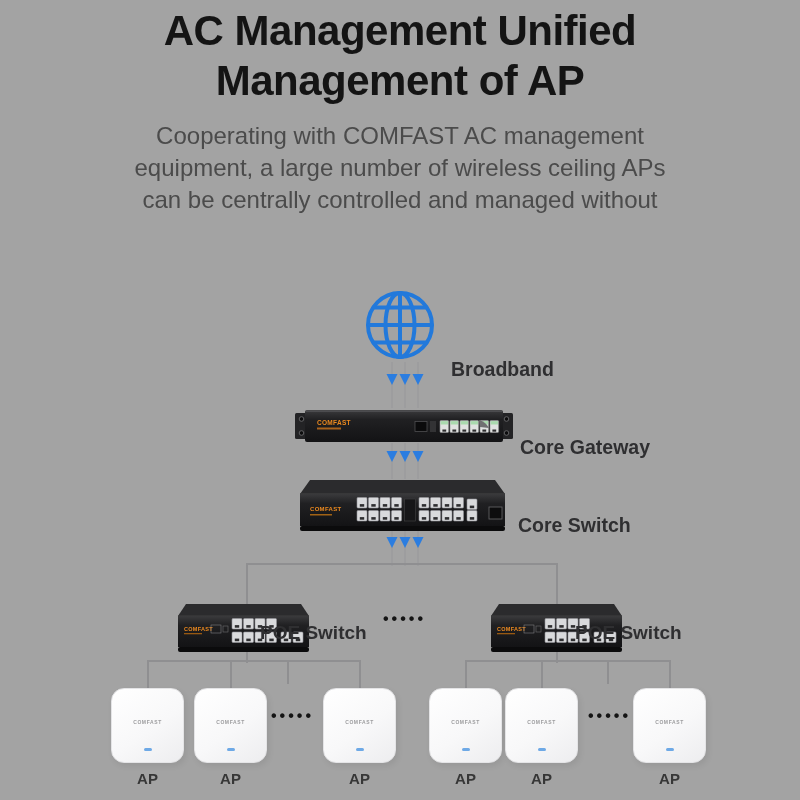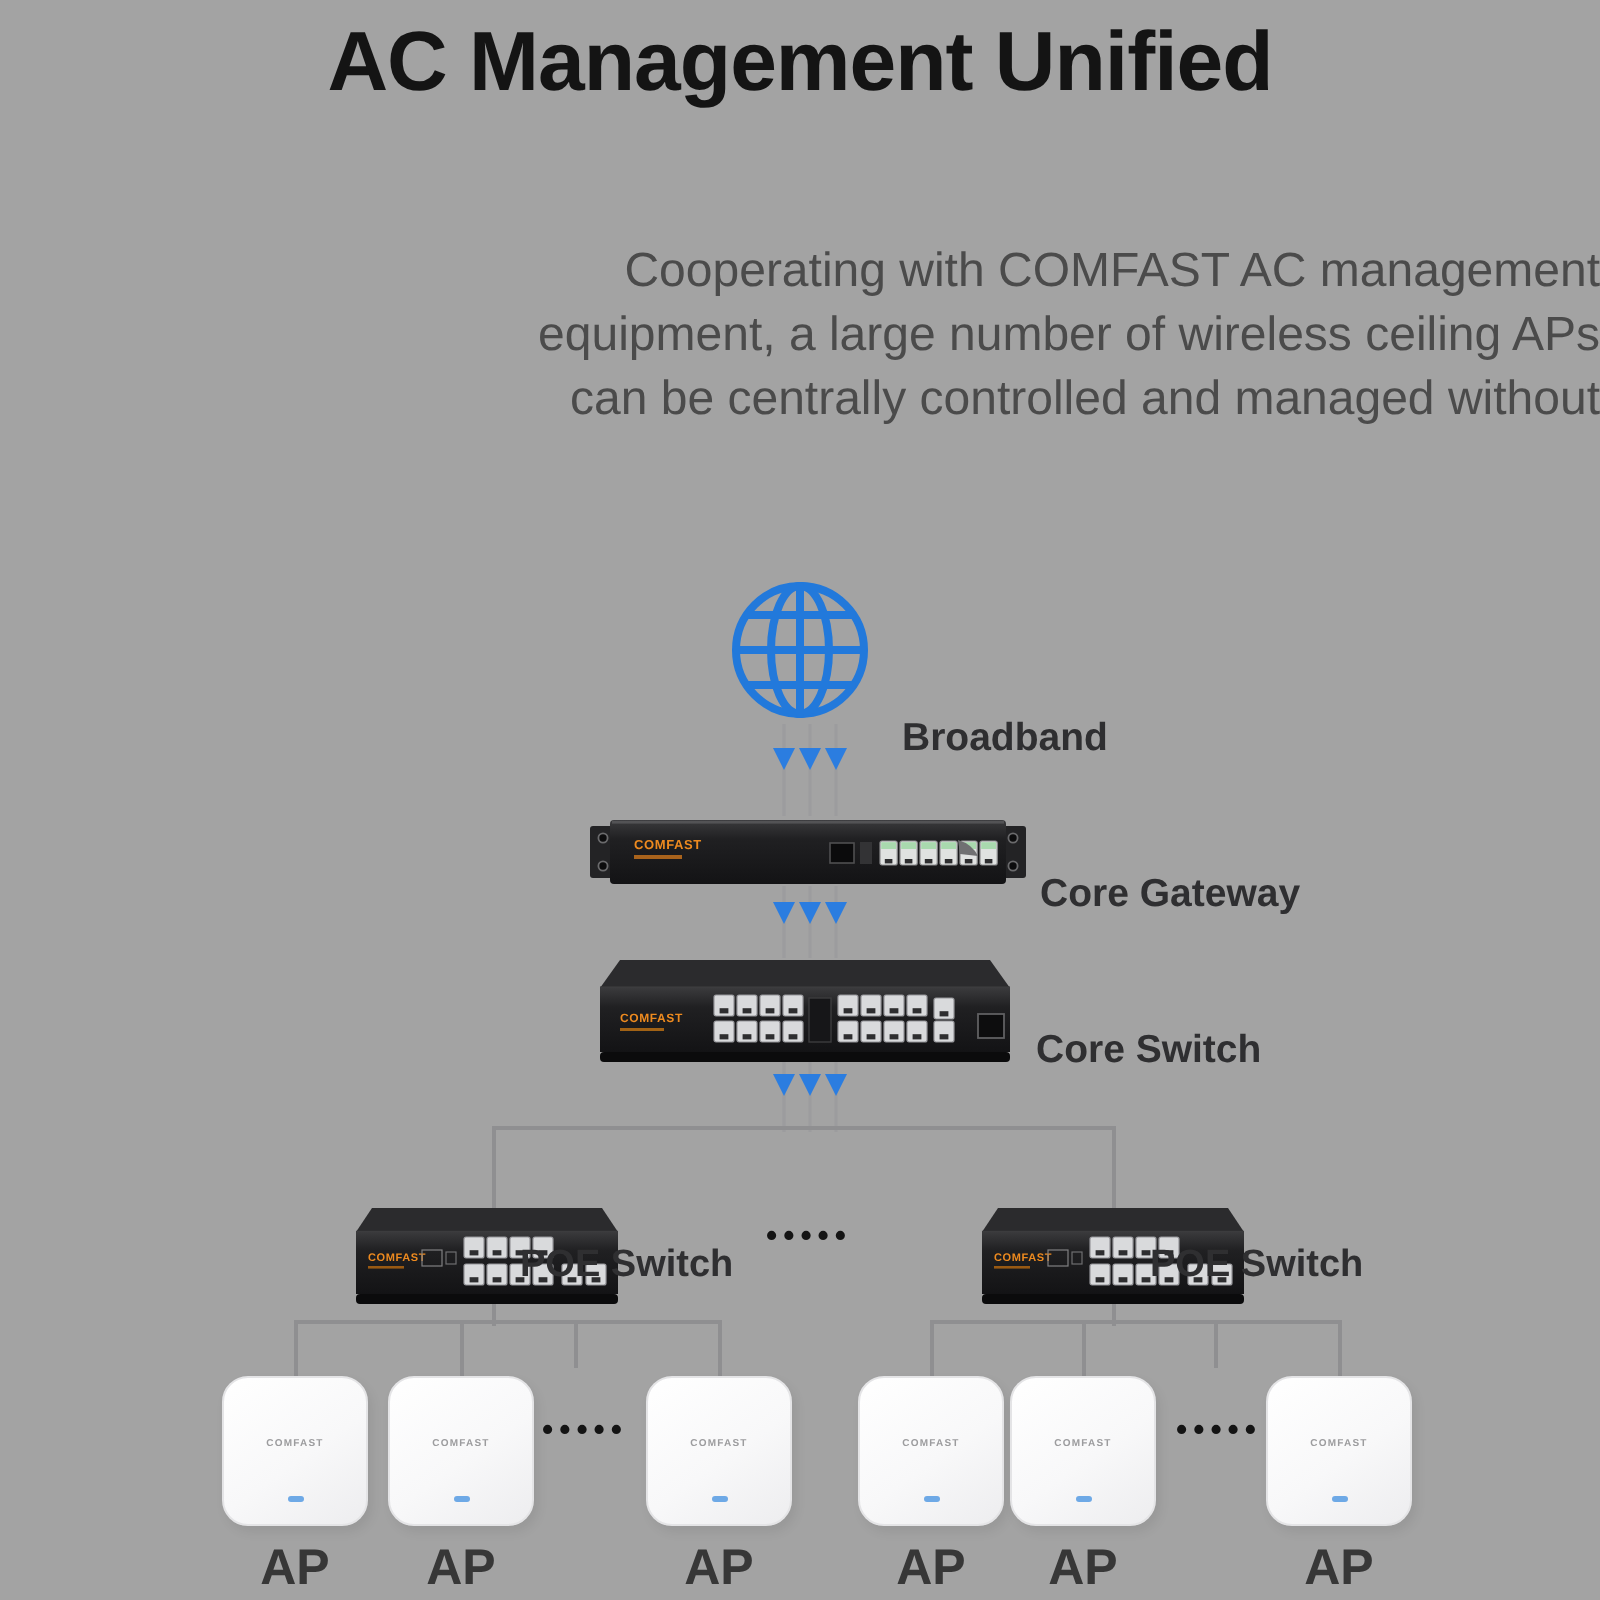--- a/index.html
+++ b/index.html
@@ -2,21 +2,21 @@
 <html><head>
 <meta charset="utf-8">
 <style>
   html,body{margin:0;padding:0;background:#ffffff;}
   .canvas{position:relative;width:800px;height:800px;background:#a3a3a3;overflow:hidden;
           font-family:"Liberation Sans",sans-serif;}
 
   
   .title{position:absolute;top:6px;left:0;width:800px;text-align:center;
          font-size:42px;font-weight:800;line-height:50px;color:#141414;letter-spacing:-0.5px;}
-  .desc{position:absolute;top:120px;left:0;width:800px;text-align:right;
+  .desc{position:absolute;top:120px;left:0;width:800px;text-align:center;
         font-size:24px;line-height:32px;color:#4b4b4b;}
 
   
   .abs{position:absolute;}
   .vline,.hline{position:absolute;background:#8f8f91;z-index:1;}
   .vline{width:2px;}
   .hline{height:2px;}
   .dev{position:absolute;z-index:2;}
   .dev-label{position:absolute;z-index:3;font-size:19.5px;font-weight:600;
              color:#2f2f31;line-height:22px;white-space:nowrap;margin-top:44px;}
@@ -25,21 +25,21 @@
 
   
   .ap{position:absolute;top:688px;width:73px;height:75px;border-radius:13px;z-index:2;
       background:linear-gradient(145deg,#ffffff 0%,#f8f8f9 55%,#ededef 100%);
       border:1px solid #e4e4e6;box-shadow:2px 3px 6px rgba(0,0,0,0.07);box-sizing:border-box;}
   .ap-brand{position:absolute;top:30px;left:0;width:100%;text-align:center;
             font-size:5px;letter-spacing:0.6px;color:#9c9c9e;font-weight:700;}
   .ap-led{position:absolute;bottom:11px;left:50%;margin-left:-4px;width:8px;height:3.5px;
           border-radius:2px;background:#6ea9e6;}
   .ap-label{position:absolute;top:770px;width:73px;text-align:center;z-index:3;
-            font-size:25px;font-weight:600;color:#373737;}
+            font-size:15px;font-weight:600;color:#373737;}
   svg text{font-family:"Liberation Sans",sans-serif;}
 </style>
 </head>
 <body>
 
 <div class="canvas">
 
   <svg width="0" height="0" style="position:absolute">
     <defs>
       <linearGradient id="gradBody" x1="0" y1="0" x2="0" y2="1">
@@ -54,20 +54,21 @@
       <g id="rj45g">
         <rect width="8.6" height="12" rx="1" fill="#e0e2e1" stroke="#8f8f91" stroke-width="0.6"></rect>
         <rect x="0.6" y="0.6" width="7.4" height="3.4" fill="#a9d9ae"></rect>
         <rect x="2.4" y="9" width="3.8" height="2.2" fill="#2e2e30"></rect>
       </g>
     </defs>
   </svg>
 
   <div class="title">
     <div>AC Management Unified</div>
+    <div>Management of AP</div>
   </div>
   <div class="desc">
     <div>Cooperating with COMFAST AC management</div>
     <div>equipment, a large number of wireless ceiling APs</div>
     <div>can be centrally controlled and managed without</div>
   </div>
 
   <svg class="dev" style="left:362px;top:287px" width="76" height="76" viewBox="0 0 76 76">
     <g fill="none" stroke="#2279DB" stroke-width="4" stroke-linecap="round">
       <circle cx="38" cy="38" r="32"></circle>

